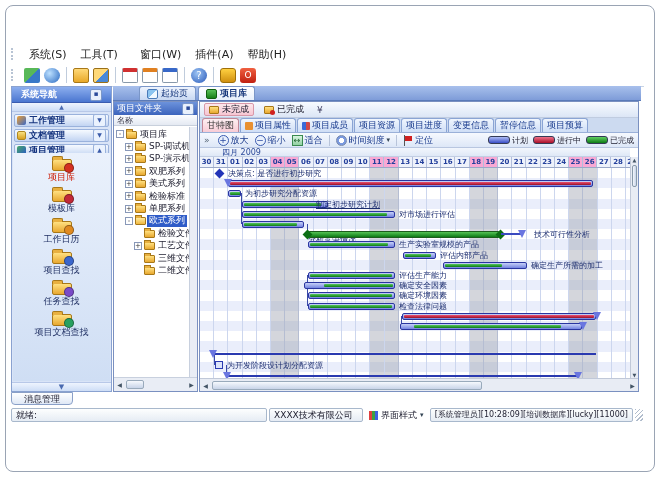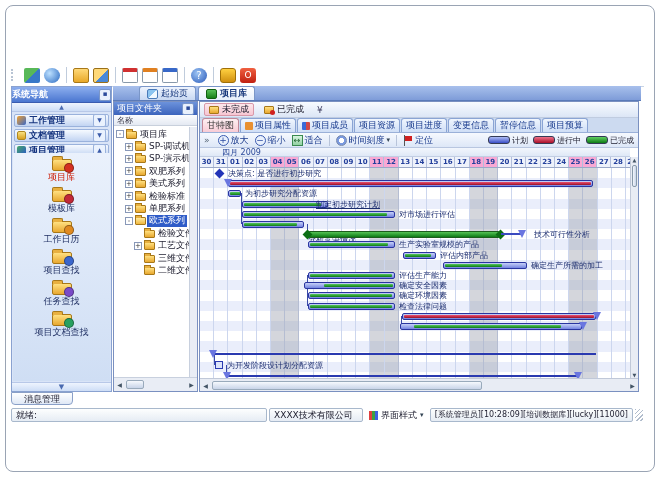--- a/index.html
+++ b/index.html
@@ -22,21 +22,21 @@
   .tb5{background:#fff;border:1px solid #8899aa;border-top:4px solid #e08020}
   .tb6{background:#fff;border:1px solid #8899aa;border-top:4px solid #3868c8}
   .tb7{background:radial-gradient(circle at 40% 35%,#9cc4f4,#2858b8);border-radius:50%;color:#fff;font-size:10px;line-height:15px;text-align:center}
   .tb7::after{content:"?"}
   .tb8{background:linear-gradient(#ffd040,#d09010);border:1px solid #a07008;border-radius:3px}
   .tb9{background:linear-gradient(#f06040,#c02010);border-radius:3px;color:#fff;font-size:9px;line-height:15px;text-align:center}
   .tb9::after{content:"O"}
 
   
   .sidebar{position:absolute;left:5px;top:80px;width:101px;height:306px;background:#d9e4f7;border:1px solid #8aa2d0;box-sizing:border-box}
-  .sb-header{height:15px;display:flex;align-items:center;padding:0 0;background:linear-gradient(#8caeee,#4a76d0);color:#fff;font-size:9px;font-weight:bold;border-bottom:1px solid #3a5cb0}
+  .sb-header{height:15px;display:flex;align-items:center;padding:0 9px;background:linear-gradient(#8caeee,#4a76d0);color:#fff;font-size:9px;font-weight:bold;border-bottom:1px solid #3a5cb0}
   .pinbtn{margin-left:auto;width:10px;height:10px;background:#e8f0fc;border:1px solid #7a96c8;border-radius:2px;font-size:7px;line-height:9px;text-align:center;color:#2a4a9a}
   .sb-strip{height:8px;background:linear-gradient(#eef4fe,#cdddf6);border-bottom:1px solid #b8c8e8;text-align:center;font-size:6px;line-height:7px;color:#4a6ab0}
   .sb-group{height:13px;margin:2px 2px 0;display:flex;align-items:center;background:linear-gradient(#f6faff,#c2d4f2);border:1px solid #9ab2dc;border-radius:2px;font-size:9px;font-weight:bold;color:#14337e;padding:0 2px;box-sizing:border-box}
   .gic{width:9px;height:9px;margin-right:3px;border-radius:2px;flex:0 0 9px}
   .gic0{background:linear-gradient(135deg,#f0a030,#3868c8)}
   .gic1{background:linear-gradient(#f8e080,#d8a020);border:1px solid #b08820;box-sizing:border-box}
   .gic2{background:linear-gradient(135deg,#48a868,#2858c8)}
   .chevbtn{margin-left:auto;width:11px;height:11px;border:1px solid #9ab2dc;border-radius:2px;background:#eaf2fe;font-size:6px;line-height:10px;text-align:center;color:#3a5aa8}
   #sb-items{position:absolute;top:66px;left:1px;right:1px;bottom:10px;overflow:hidden;background:linear-gradient(#eaf1fc,#cfdef4)}
   .sb-item{height:31px;padding-top:3px;box-sizing:border-box}
@@ -145,20 +145,29 @@
   .sseg.style{display:flex;align-items:center;gap:3px;border:none;background:none}
   .sseg.session{font-size:8px}
   .stico{width:9px;height:9px;background:linear-gradient(90deg,#e04040 33%,#40a040 33% 66%,#4060e0 66%)}
   .sgrip{width:8px;height:12px;background:repeating-linear-gradient(135deg,#b0bccc 0 1px,transparent 1px 3px)}
 </style>
 </head>
 <body>
 
 <div class="frame">
 
+  <div class="menubar">
+    <span class="mgrip"></span>
+    <span class="mitem">系统(S)</span>
+    <span class="mitem">工具(T)</span>
+    <span class="msep"></span>
+    <span class="mitem">窗口(W)</span>
+    <span class="mitem">插件(A)</span>
+    <span class="mitem">帮助(H)</span>
+  </div>
 
   <div class="toolbar">
     <span class="mgrip"></span>
     <span class="tbi tb0"></span>
     <span class="tbi tb1"></span>
     <span class="tbsep"></span>
     <span class="tbi tb2"></span>
     <span class="tbi tb3"></span>
     <span class="tbsep"></span>
     <span class="tbi tb4"></span>

